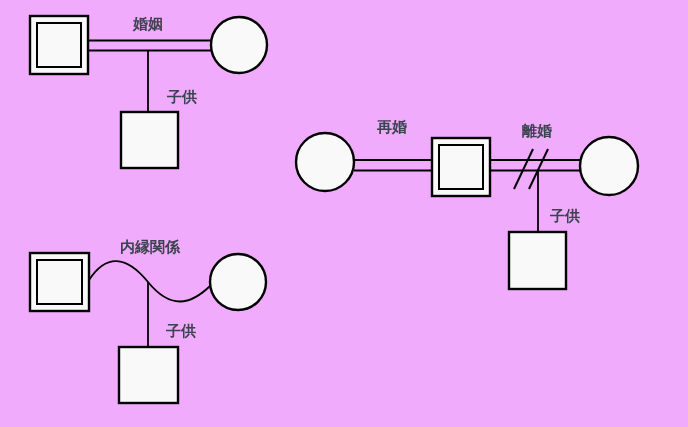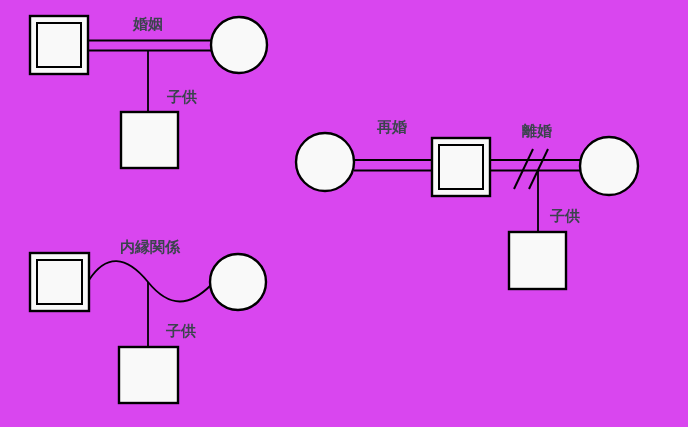--- a/index.html
+++ b/index.html
@@ -4,21 +4,21 @@
 <style>
   html, body {
     margin: 0;
     padding: 0;
     background: #ffffff;
   }
   .canvas-wrap {
     position: relative;
     width: 688px;
     height: 427px;
-    background: #d946ef;
+    background: #f0abfc;
     overflow: hidden;
     font-family: "Liberation Sans", "DejaVu Sans", sans-serif;
   }
   svg { display: block; }
   .node-fill {
     fill: #f9f9f9;
     stroke: #000000;
     stroke-width: 2.4;
   }
   .node-inner {

